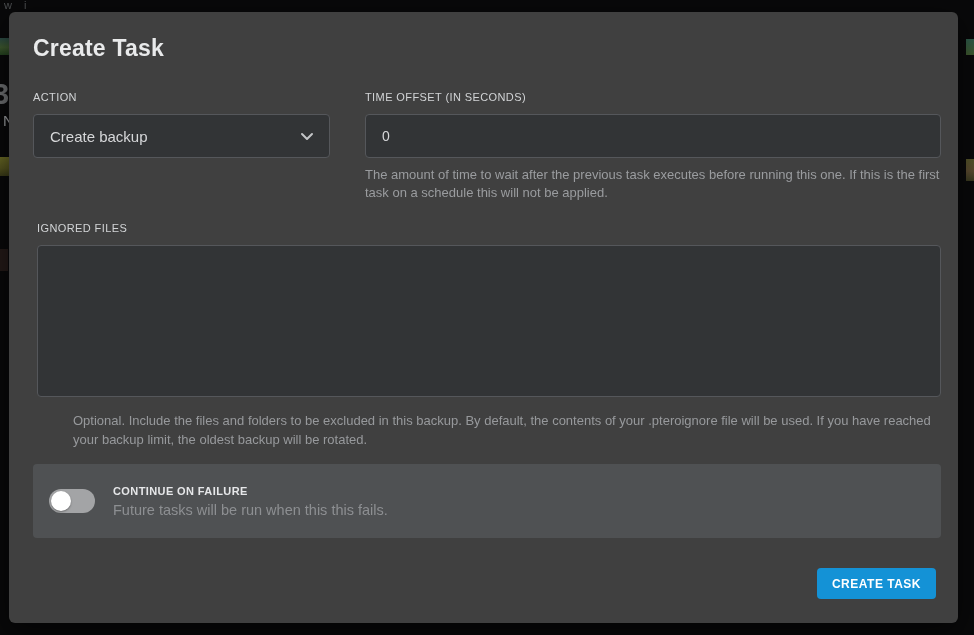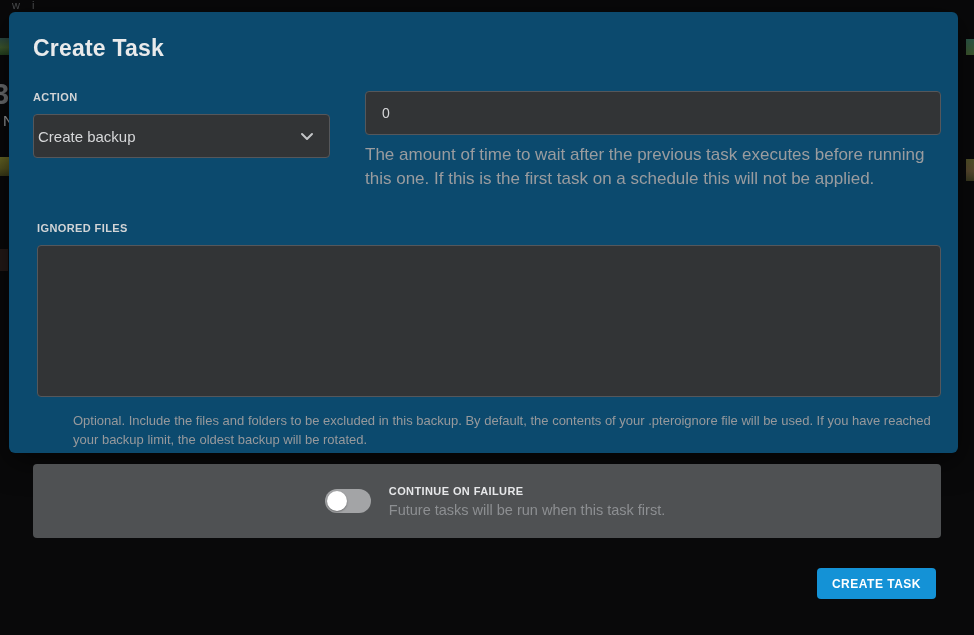--- a/index.html
+++ b/index.html
@@ -6,77 +6,77 @@
   html,body { width:974px; height:635px; overflow:hidden; }
   body {
     background:#09090a;
     font-family:"Liberation Sans", sans-serif;
     position:relative;
     color:#e9eaeb;
   }
 
   
   .bg-frag { position:absolute; overflow:hidden; }
-  .frag-topline { left:12px; top:0; width:60px; height:10px; color:#4e5052; font-size:11px; line-height:10px; letter-spacing:12px; }
+  .frag-topline { left:4px; top:0; width:60px; height:10px; color:#4e5052; font-size:11px; line-height:10px; letter-spacing:12px; }
   .frag-icon-left { left:0; top:38px; width:9px; height:17px;
     background:linear-gradient(180deg,#2b4a44 0%,#3f5a2f 55%,#24421f 100%); }
   .frag-three { left:-7px; top:78px; width:16px; height:32px; color:#6e7072; font-size:29px; font-weight:700; }
   .frag-n { left:3px; top:112px; width:9px; height:16px; color:#9fa1a4; font-size:15px; }
   .frag-bar-left { left:0; top:157px; width:9px; height:19px;
     background:linear-gradient(180deg,#6a6a25 0%,#55541f 60%,#3a3a18 100%); }
   .frag-maroon { left:0; top:249px; width:8px; height:22px; background:#241a18; }
   .frag-teal-right { left:966px; top:39px; width:8px; height:16px;
     background:linear-gradient(180deg,#2e5a4a 0%,#3f5a2f 100%); }
   .frag-olive-right { left:966px; top:159px; width:8px; height:22px;
     background:linear-gradient(180deg,#55542a 0%,#5a4a30 55%,#3a3a20 100%); }
 
   
   .modal {
-    position:absolute; left:9px; top:12px; width:949px; height:441px;
-    background:#0c4a6e; border-radius:6px;
+    position:absolute; left:9px; top:12px; width:949px; height:611px;
+    background:#404040; border-radius:6px;
     box-shadow:0 8px 30px rgba(0,0,0,.6);
   }
   .modal-title {
     position:absolute; left:24px; top:23px;
     font-size:23px; font-weight:700; color:#e9eaeb; letter-spacing:.2px;
   }
 
   .field-label {
-    display:block; font-size:11px; font-weight:700; color:#d2d4d6;
+    display:block; font-size:11px; font-weight:400; color:#d2d4d6;
     letter-spacing:.4px; text-transform:uppercase; margin-bottom:11px;
   }
 
   .top-row { position:absolute; left:24px; right:17px; top:79px; display:flex; gap:35px; }
   .col-action { width:297px; flex:none; }
   .col-offset { flex:1; min-width:0; }
 
   .select-box, .text-input, .text-area {
     width:100%; background:#323436; border:1px solid #55575b; border-radius:4px;
     color:#d6d7d9; font-family:"Liberation Sans", sans-serif;
   }
   .select-box {
     height:44px; display:flex; align-items:center; justify-content:space-between;
-    padding:0 14px 0 4px; font-size:15px; cursor:pointer;
+    padding:0 14px 0 16px; font-size:15px; cursor:pointer;
   }
   .chevron { width:16px; height:16px; flex:none; color:#c3c5c7; }
   .text-input { height:44px; padding:0 16px; font-size:14px; outline:none; }
   .help-text {
-    margin-top:8px; font-size:17px; line-height:1.42; color:#9a9c9f;
+    margin-top:8px; font-size:13px; line-height:1.42; color:#9a9c9f;
   }
 
   .ignored-section { position:absolute; left:28px; right:17px; top:210px; }
   .text-area {
     height:152px; margin-top:5px; resize:none; padding:10px 14px; font-size:14px; outline:none; display:block;
   }
   .ignored-help { margin-top:15px; font-size:13px; line-height:1.45; color:#97999c;margin-left:36px; }
 
   .continue-panel {
     position:absolute; left:24px; right:17px; top:452px; height:74px;
     background:#4f5153; border-radius:4px;
-    display:flex; align-items:center;justify-content:center;
+    display:flex; align-items:center;
   }
   .toggle {
     margin-left:16px; width:46px; height:24px; flex:none;
     background:#a3a4a6; border-radius:12px; position:relative; cursor:pointer;
   }
   .toggle-knob {
     position:absolute; left:2px; top:2px; width:20px; height:20px;
     background:#ffffff; border-radius:50%;
     box-shadow:0 1px 2px rgba(0,0,0,.35);
   }
@@ -116,36 +116,37 @@
       <label class="field-label">ACTION</label>
       <div class="select-box">
         <span>Create backup</span>
         <svg class="chevron" viewBox="0 0 16 16" fill="none" stroke="currentColor" stroke-width="2" stroke-linecap="round" stroke-linejoin="round">
           <polyline points="3,6 8,11 13,6"></polyline>
         </svg>
       </div>
     </div>
 
     <div class="col-offset">
+      <label class="field-label">TIME OFFSET (IN SECONDS)</label>
       <input class="text-input" type="text" value="0" style="">
       <div class="help-text">The amount of time to wait after the previous task executes before running this one. If this is the first task on a schedule this will not be applied.</div>
     </div>
   </div>
 
   <div class="ignored-section">
     <label class="field-label">IGNORED FILES</label>
     <textarea class="text-area" style=""></textarea>
     <div class="ignored-help">Optional. Include the files and folders to be excluded in this backup. By default, the contents of your .pteroignore file will be used. If you have reached your backup limit, the oldest backup will be rotated.</div>
   </div>
 
   <div class="continue-panel">
     <div class="toggle">
       <div class="toggle-knob"></div>
     </div>
     <div class="continue-text">
       <span class="continue-label">CONTINUE ON FAILURE</span>
-      <span class="continue-desc">Future tasks will be run when this task first.</span>
+      <span class="continue-desc">Future tasks will be run when this this fails.</span>
     </div>
   </div>
 
   <button class="submit-btn">CREATE TASK</button>
 
 </div>
 
 </body></html>

